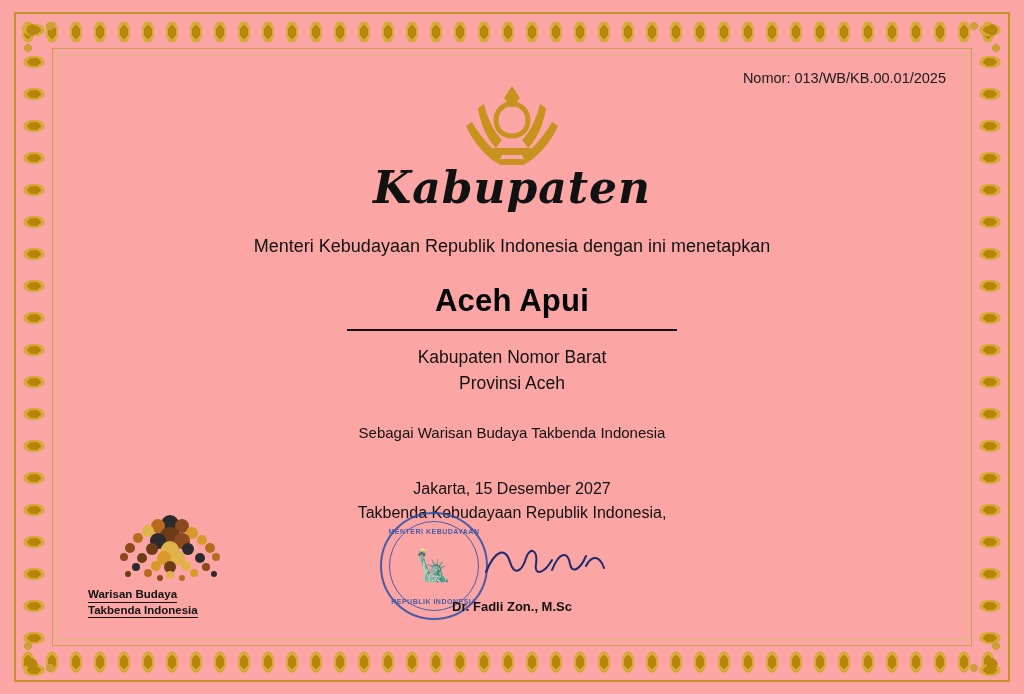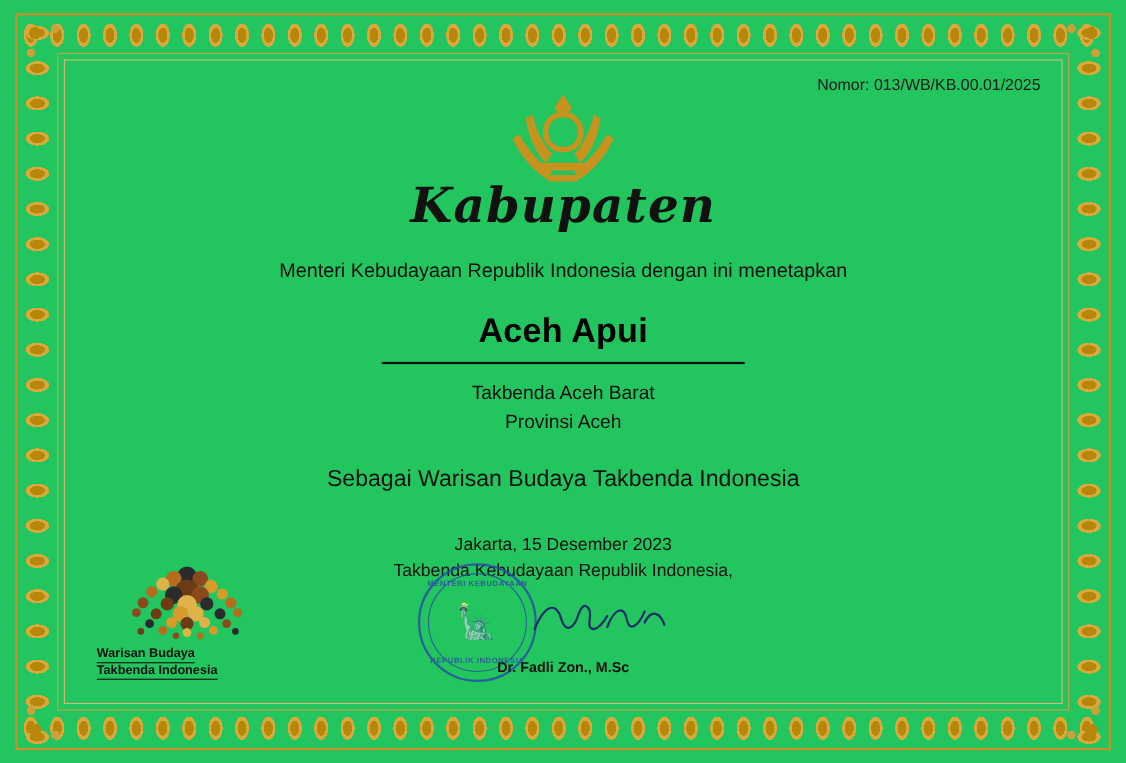--- a/index.html
+++ b/index.html
@@ -12,21 +12,21 @@
     height: 694px;
     overflow: hidden;
     font-family: "Liberation Sans", sans-serif;
   }
 
   
   .certificate {
     position: relative;
     width: 1024px;
     height: 694px;
-    background: #22c55e;
+    background: #fca5a5;
     box-sizing: border-box;
   }
 
   
   .border-frame {
     position: absolute;
     left: 14px;
     top: 12px;
     right: 14px;
     bottom: 12px;
@@ -158,21 +158,21 @@
     height: 2px;
     background: #111;
     margin: 0 auto 14px auto;
   }
   .kabupaten, .provinsi {
     font-size: 17.5px;
     color: #111;
     line-height: 1.45;
   }
   .sebagai {
-    font-size: 21px;
+    font-size: 15px;
     color: #111;
     margin-top: 28px;
   }
   .place-date {
     font-size: 16px;
     color: #111;
     margin-top: 36px;
     line-height: 1.5;
   }
 
@@ -438,25 +438,25 @@
           <rect x="46" y="77" width="28" height="6" rx="3"></rect>
         </g>
       </svg>
     </div>
 
     <div class="center-stack">
       <div class="title-sertifikat">Kabupaten</div>
       <div class="line-menetapkan">Menteri Kebudayaan Republik Indonesia dengan ini menetapkan</div>
       <div class="heritage-name">Aceh Apui</div>
       <div class="rule"></div>
-      <div class="kabupaten">Takbenda Aceh Barat</div>
+      <div class="kabupaten">Kabupaten Nomor Barat</div>
       <div class="provinsi">Provinsi Aceh</div>
       <div class="sebagai">Sebagai Warisan Budaya Takbenda Indonesia</div>
       <div class="place-date">
-        <div>Jakarta, 15 Desember 2023</div>
+        <div>Jakarta, 15 Desember 2027</div>
         <div>Takbenda Kebudayaan Republik Indonesia,</div>
       </div>
     </div>
 
     <div class="sign-block">
 
       <div class="stamp">
         <div class="inner-ring"></div>
         <div class="arc-top">MENTERI KEBUDAYAAN</div>
         <div class="garuda">🗽</div>

